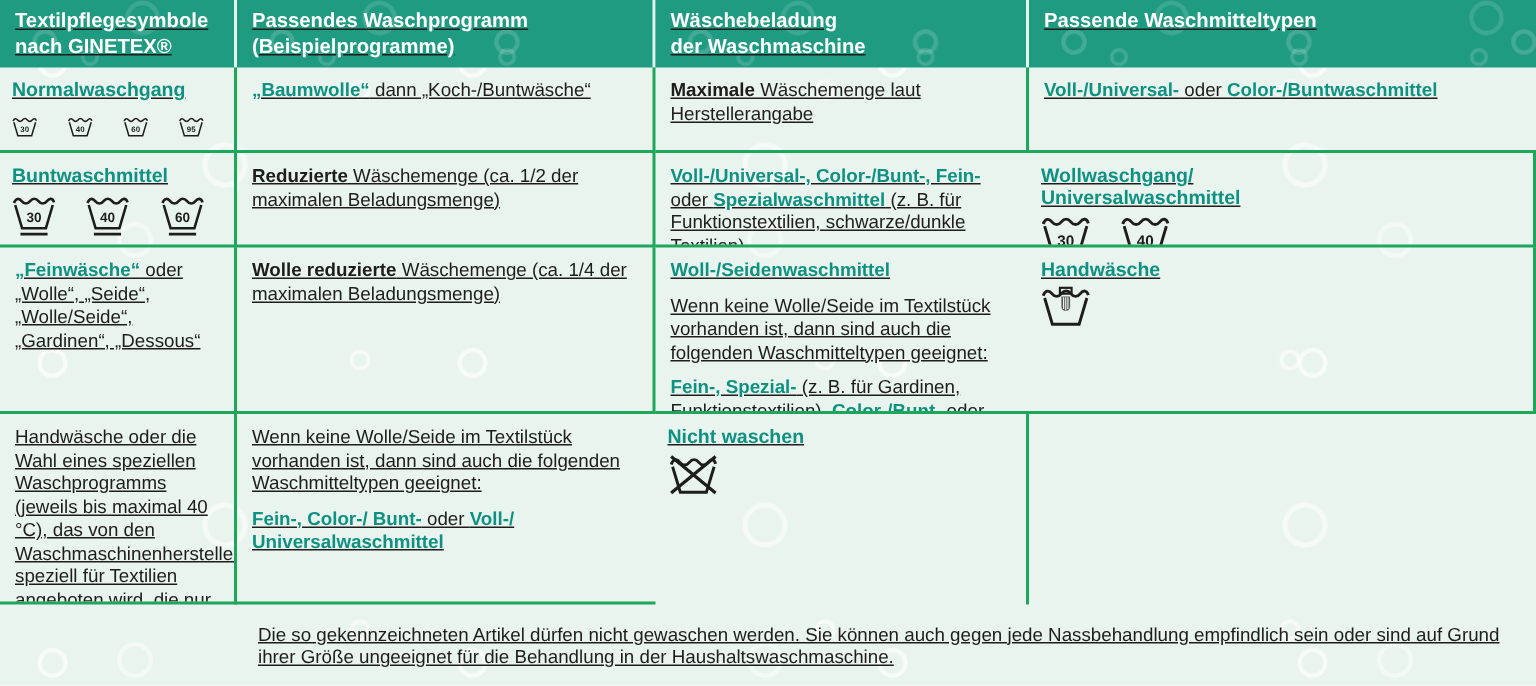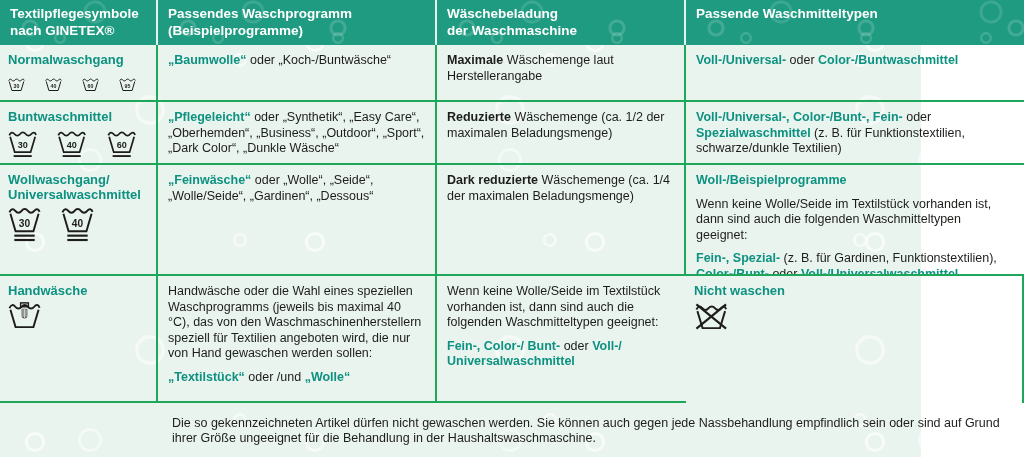--- a/index.html
+++ b/index.html
@@ -1,30 +1,30 @@
 <!DOCTYPE html>
 <html style="--header_bg: #1f9b81; --header_text: #ffffff; --accent: #0d9180; --grid_line: #1ea65b; --body_bg: #eaf4ef; --text: #1d1d1b; --header_divider: #e6f2ec; --symbol_stroke: #1d1d1b;"><head>
 <meta charset="utf-8">
 <style>
   html,body{margin:0;padding:0;background:#fff;}
   .table{
-    width:921px;height:457px;
+    width:1024px;height:457px;
     display:grid;
     grid-template-columns:158px 279px 249px 338px;
     grid-template-rows:45px 57px 63px 111px 127px 54px;
     background-color:var(--body_bg,#eaf4ef);
     background-image:
       radial-gradient(circle at 35px 42px, rgba(255,255,255,0) 6.5px, rgba(255,255,255,.6) 7.5px, rgba(255,255,255,.6) 9.5px, rgba(255,255,255,0) 10.5px),
       radial-gradient(circle at 150px 110px, rgba(255,255,255,0) 11px, rgba(255,255,255,.5) 12px, rgba(255,255,255,.5) 14.5px, rgba(255,255,255,0) 15.5px),
       radial-gradient(circle at 240px 60px, rgba(255,255,255,0) 4px, rgba(255,255,255,.55) 5px, rgba(255,255,255,.55) 6.5px, rgba(255,255,255,0) 7.5px),
       radial-gradient(circle at 90px 160px, rgba(255,255,255,0) 8.5px, rgba(255,255,255,.45) 9.5px, rgba(255,255,255,.45) 11.5px, rgba(255,255,255,0) 12.5px);
     background-size:280px 200px, 360px 240px, 310px 180px, 420px 280px;
     font-family:"Liberation Sans","DejaVu Sans",sans-serif;
     color:var(--text,#1d1d1b);
-    font-size:12.5px;line-height:15.5px;
+    font-size:12.5px;line-height:15.5px;text-decoration:underline;
   }
   .cell{box-sizing:border-box;padding:8px 10px 6px;overflow:hidden;background:transparent;}
   .hcell{
     background-color:var(--header_bg,#1f9b81);
     background-image:
       radial-gradient(circle at 30px 28px, rgba(255,255,255,0) 5px, rgba(255,255,255,.16) 6px, rgba(255,255,255,.16) 8px, rgba(255,255,255,0) 9px),
       radial-gradient(circle at 95px 12px, rgba(255,255,255,0) 8px, rgba(255,255,255,.13) 9px, rgba(255,255,255,.13) 11px, rgba(255,255,255,0) 12px),
       radial-gradient(circle at 60px 38px, rgba(255,255,255,0) 3px, rgba(255,255,255,.15) 4px, rgba(255,255,255,.15) 5.5px, rgba(255,255,255,0) 6.5px);
     background-size:150px 60px, 210px 80px, 120px 70px;
     color:var(--header_text,#fff);
@@ -76,21 +76,21 @@
           <text x="17" y="22" text-anchor="middle" font-size="10.5" font-weight="bold" fill="#1d1d1b" font-family="Liberation Sans, sans-serif">60</text>
         </svg>
         <svg width="33" height="29" viewBox="0 0 34 29" xmlns="http://www.w3.org/2000/svg">
           <path d="M1.5,7 C3,3 5.5,3 7.5,5.5 C9.5,8 12,8 14,5.5 C16,3 18.5,3 20.5,5.5 C22.5,8 25,8 27,5.5 C29,3 31.5,3 32.5,6.5" stroke="#1d1d1b" stroke-width="2" fill="none"></path>
           <path d="M2.5,8.5 L7.8,26.5 L26.2,26.5 L31.5,8.5" stroke="#1d1d1b" stroke-width="2" fill="none"></path>
           <text x="17" y="22" text-anchor="middle" font-size="10.5" font-weight="bold" fill="#1d1d1b" font-family="Liberation Sans, sans-serif">95</text>
         </svg>
       </div>
   </div>
   <div class="cell rich br bb">
-      <p><span class="acc">„Baumwolle“</span><span> oder „Koch-/Buntwäsche“</span></p>
+      <p><span class="acc">„Baumwolle“</span><span> dann „Koch-/Buntwäsche“</span></p>
     </div>
   <div class="cell rich br bb">
       <p><span class="b">Maximale</span><span> Wäschemenge laut Herstellerangabe</span></p>
     </div>
   <div class="cell rich bb">
       <p><span class="acc">Voll-/Universal-</span><span> oder </span><span class="acc">Color-/Buntwaschmittel</span></p>
     </div>
 
   <div class="cell sym br bb">
     <div class="rtitle">Buntwaschmittel</div>
@@ -109,23 +109,20 @@
         </svg>
         <svg width="33" height="34" viewBox="0 0 34 34" xmlns="http://www.w3.org/2000/svg">
           <path d="M1.5,7 C3,3 5.5,3 7.5,5.5 C9.5,8 12,8 14,5.5 C16,3 18.5,3 20.5,5.5 C22.5,8 25,8 27,5.5 C29,3 31.5,3 32.5,6.5" stroke="#1d1d1b" stroke-width="2" fill="none"></path>
           <path d="M2.5,8.5 L7.8,26.5 L26.2,26.5 L31.5,8.5" stroke="#1d1d1b" stroke-width="2" fill="none"></path>
           <text x="17" y="22" text-anchor="middle" font-size="10.5" font-weight="bold" fill="#1d1d1b" font-family="Liberation Sans, sans-serif">60</text>
           <path d="M6.5,31 L27.5,31" stroke="#1d1d1b" stroke-width="2.2"></path>
         </svg>
       </div>
   </div>
   <div class="cell rich br bb">
-      <p><span class="acc">„Pflegeleicht“</span><span> oder „Synthetik“, „Easy Care“, „Oberhemden“, „Business“, „Outdoor“, „Sport“, „Dark Color“, „Dunkle Wäsche“</span></p>
-    </div>
-  <div class="cell rich br bb">
       <p><span class="b">Reduzierte</span><span> Wäschemenge (ca. 1/2 der maximalen Beladungsmenge)</span></p>
     </div>
   <div class="cell rich bb">
       <p><span class="acc">Voll-/Universal-, Color-/Bunt-, Fein-</span><span> oder </span><span class="acc">Spezialwaschmittel</span><span> (z. B. für Funktionstextilien, schwarze/dunkle Textilien)</span></p>
     </div>
 
   <div class="cell sym br bb">
     <div class="rtitle">Wollwaschgang/
 Universalwaschmittel</div>
     <div class="symbols">
@@ -142,24 +139,24 @@
           <text x="17" y="22" text-anchor="middle" font-size="10.5" font-weight="bold" fill="#1d1d1b" font-family="Liberation Sans, sans-serif">40</text>
           <path d="M6.5,31 L27.5,31" stroke="#1d1d1b" stroke-width="2.2"></path>
           <path d="M6.5,35.5 L27.5,35.5" stroke="#1d1d1b" stroke-width="2.2"></path>
         </svg>
       </div>
   </div>
   <div class="cell rich br bb">
       <p><span class="acc">„Feinwäsche“</span><span> oder „Wolle“, „Seide“, „Wolle/Seide“, „Gardinen“, „Dessous“</span></p>
     </div>
   <div class="cell rich br bb">
-      <p><span class="b">Dark reduzierte</span><span> Wäschemenge (ca. 1/4 der maximalen Beladungsmenge)</span></p>
+      <p><span class="b">Wolle reduzierte</span><span> Wäschemenge (ca. 1/4 der maximalen Beladungsmenge)</span></p>
     </div>
   <div class="cell rich bb">
-      <p><span class="acc">Woll-/Beispielprogramme</span></p>
+      <p><span class="acc">Woll-/Seidenwaschmittel</span></p>
       <p><span>Wenn keine Wolle/Seide im Textilstück vorhanden ist, dann sind auch die folgenden Waschmitteltypen geeignet:</span></p>
       <p><span class="acc">Fein-, Spezial-</span><span> (z. B. für Gardinen, Funktionstextilien), </span><span class="acc">Color-/Bunt-</span><span> oder </span><span class="acc">Voll-/Universalwaschmittel</span></p>
     </div>
 
   <div class="cell sym br bb">
     <div class="rtitle">Handwäsche</div>
     <div class="symbols">
         <svg width="33" height="29" viewBox="0 0 34 29" xmlns="http://www.w3.org/2000/svg">
           <path d="M1.5,7 C3,3 5.5,3 7.5,5.5 C9.5,8 12,8 14,5.5 C16,3 18.5,3 20.5,5.5 C22.5,8 25,8 27,5.5 C29,3 31.5,3 32.5,6.5" stroke="#1d1d1b" stroke-width="2" fill="none"></path>
           <path d="M2.5,8.5 L7.8,26.5 L26.2,26.5 L31.5,8.5" stroke="#1d1d1b" stroke-width="2" fill="none"></path>

